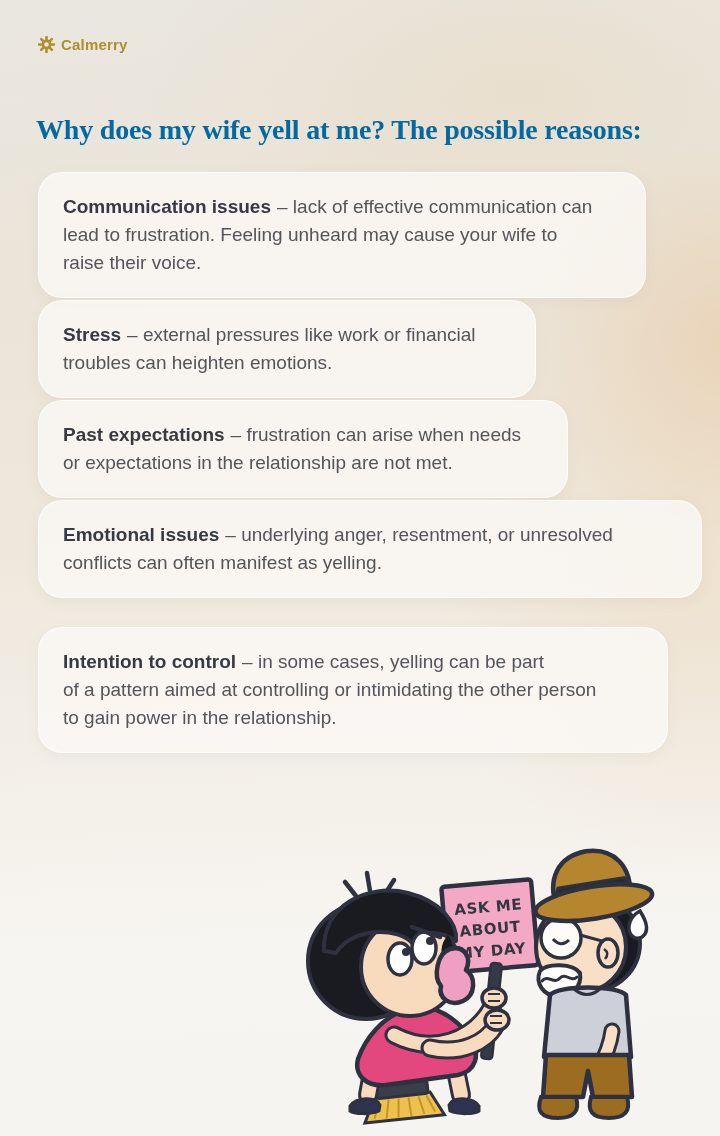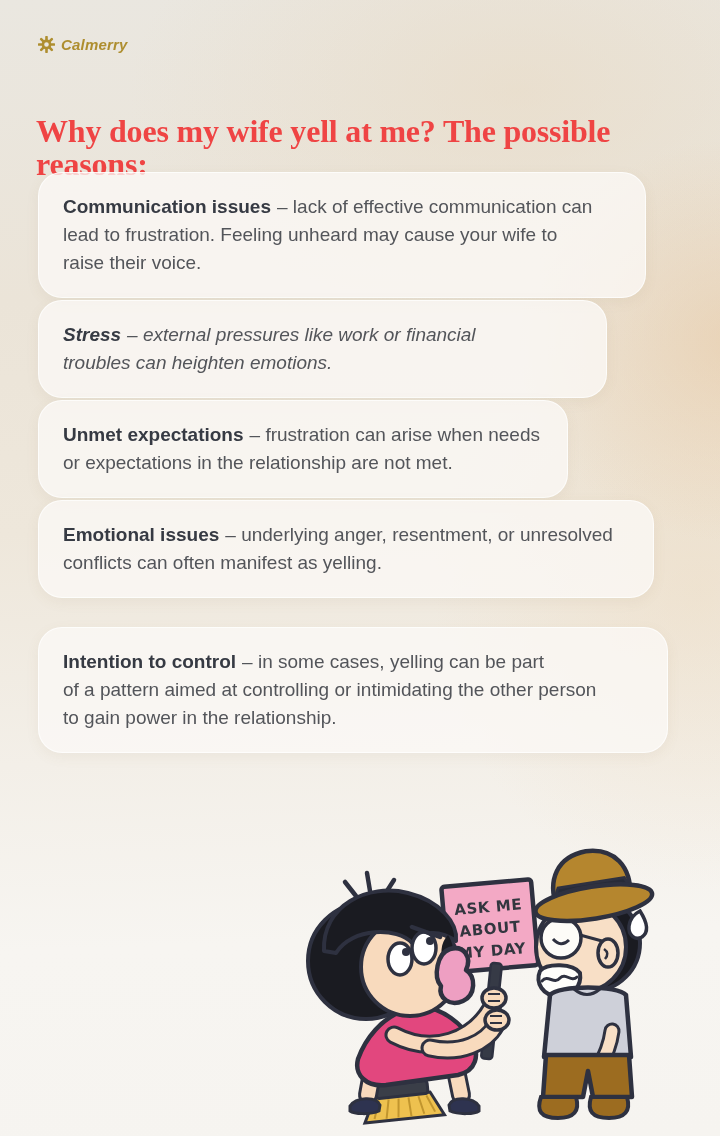--- a/index.html
+++ b/index.html
@@ -6,39 +6,39 @@
   body{
     width:720px;height:1136px;position:relative;overflow:hidden;
     font-family:"Liberation Sans",sans-serif;
     background:
       radial-gradient(ellipse 300px 280px at 102% 30%, rgba(231,198,158,.55), rgba(231,198,158,0) 72%),
       radial-gradient(ellipse 380px 430px at 97% 52%, rgba(236,215,185,.40), rgba(236,215,185,0) 70%),
       radial-gradient(ellipse 520px 300px at 72% 8%, rgba(232,217,194,.55), rgba(232,217,194,0) 75%),
       linear-gradient(178deg,#eae7e0 0%,#ebe4d8 26%,#eee7db 46%,#f3efe8 66%,#f7f5f1 82%,#f6f4f0 100%);
   }
   .page{position:absolute;inset:0;}
-  .logo{position:absolute;left:38px;top:36px;display:flex;align-items:center;gap:6px;font-style:italic;}
+  .logo{position:absolute;left:38px;top:36px;display:flex;align-items:center;gap:6px;}
   .logo svg{display:block;}
   .logo-text{font-size:15px;font-weight:800;color:#ae8e2f;letter-spacing:.2px;}
   .title{
     position:absolute;left:36px;top:94px;width:664px;
     font-family:"Liberation Serif",serif;font-weight:700;
-    font-size:32px;line-height:33px;color:#ef4444;letter-spacing:-.2px;
+    font-size:28px;line-height:33px;color:#0369a1;letter-spacing:-.2px;
   }
   .cards{position:absolute;left:38px;top:172px;display:flex;flex-direction:column;gap:2px;align-items:flex-start;}
   .card{
     background:rgba(251,249,246,.78);
     border:1px solid rgba(255,255,255,.70);
     border-radius:24px;
     box-shadow:0 4px 14px rgba(140,110,70,.07);
     padding:20px 24px;box-sizing:border-box;
     font-size:19px;line-height:28px;
   }
-  .card.c1{width:608px;} .card.c2{width:569px;font-style:italic;} .card.c3{width:530px;}
-  .card.c4{width:616px;} .card.c5{width:586px;} .card.c6{width:630px;margin-top:27px;}
+  .card.c1{width:608px;} .card.c2{width:498px;} .card.c3{width:530px;}
+  .card.c4{width:664px;} .card.c5{width:586px;} .card.c6{width:630px;margin-top:27px;}
   .term{font-weight:700;color:#363a43;margin-right:6px;}
   .desc{color:#53555a;white-space:pre-line;}
   .illustration{position:absolute;left:290px;top:843px;width:430px;height:293px;}
   .sign-text{font-family:"DejaVu Sans",sans-serif;font-size:15px;font-weight:600;fill:#32363f;letter-spacing:.6px;}
 </style>
 </head>
 <body>
 
 <div class="page">
 
@@ -65,21 +65,21 @@
     <div class="card c1">
       <span class="term">Communication issues</span><span class="desc">– lack of effective communication can
 lead to frustration. Feeling unheard may cause your wife to
 raise their voice.</span>
     </div>
     <div class="card c2">
       <span class="term">Stress</span><span class="desc">– external pressures like work or financial
 troubles can heighten emotions.</span>
     </div>
     <div class="card c3">
-      <span class="term">Unmet expectations</span><span class="desc">– frustration can arise when needs
+      <span class="term">Past expectations</span><span class="desc">– frustration can arise when needs
 or expectations in the relationship are not met.</span>
     </div>
     <div class="card c4">
       <span class="term">Emotional issues</span><span class="desc">– underlying anger, resentment, or unresolved
 conflicts can often manifest as yelling.</span>
     </div>
     <div class="card c6">
       <span class="term">Intention to control</span><span class="desc">– in some cases, yelling can be part
 of a pattern aimed at controlling or intimidating the other person
 to gain power in the relationship.</span>

